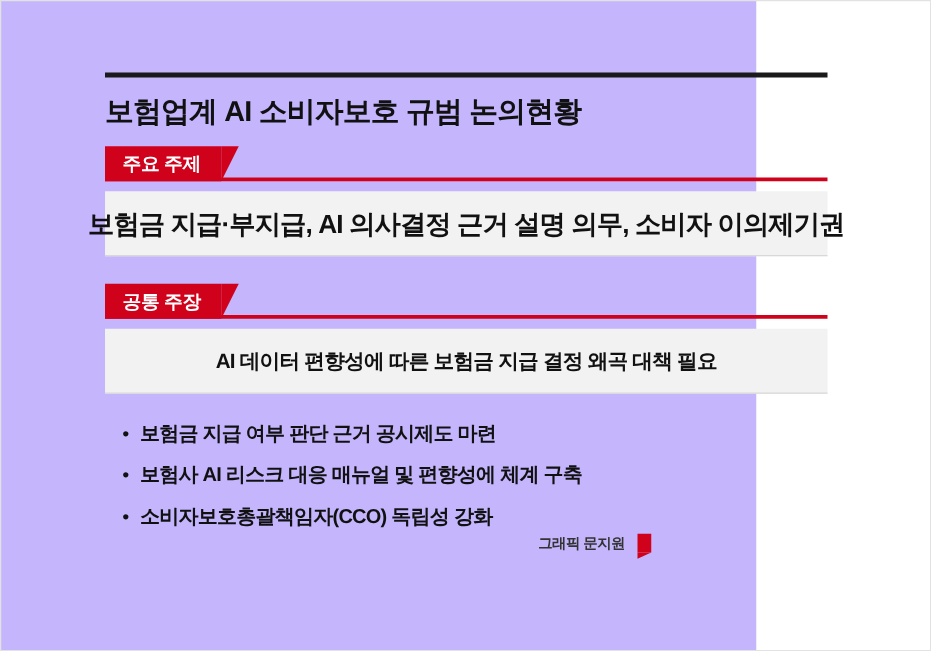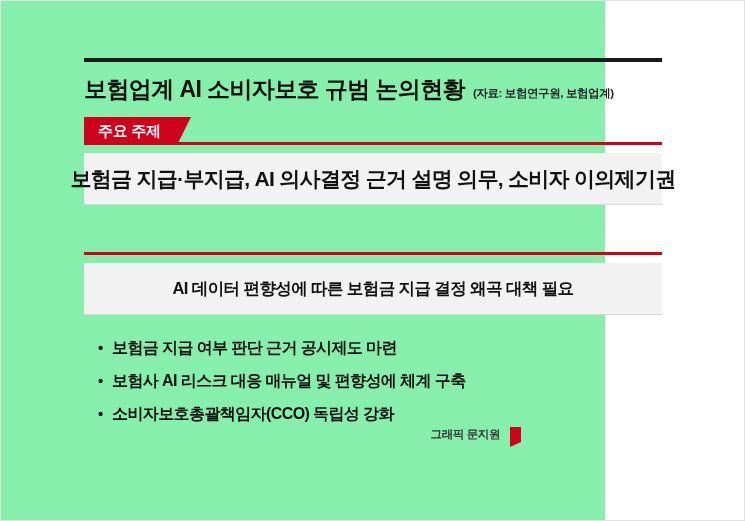--- a/index.html
+++ b/index.html
@@ -10,21 +10,21 @@
     width: 745px;
     height: 521px;
     background: #ffffff;
     font-family: "Liberation Sans", sans-serif;
     overflow: hidden;
   }
   .canvas {
     position: relative;
     width: 605px;
     height: 521px;
-    background: #86efac;
+    background: #c4b5fd;
     box-sizing: border-box;
     padding-left: 32px;
   }
   .frame-border {
     position: absolute;
     left: 0; top: 0;
     width: 745px; height: 521px;
     border: 1px solid #e2e2e2;
     box-sizing: border-box;
     pointer-events: none;
@@ -203,36 +203,36 @@
 
 <div class="canvas">
   <div class="frame-border"></div>
 
   <div class="content">
 
     <div class="top-rule"></div>
 
     <div class="title-row">
       <div class="title-main">보험업계 AI 소비자보호 규범 논의현황</div>
-      <div class="title-source">(자료: 보험연구원, 보험업계)</div>
     </div>
 
     <div class="section">
       <div class="tag-rule-wrap">
         <div class="hr"></div>
         <div class="tag">주요 주제</div>
       </div>
       <div class="panel panel-1">
         <div class="panel-text">보험금 지급·부지급, AI 의사결정 근거 설명 의무, 소비자 이의제기권</div>
       </div>
     </div>
 
     <div class="section section-2">
       <div class="tag-rule-wrap">
         <div class="hr"></div>
+        <div class="tag">공통 주장</div>
       </div>
       <div class="panel panel-2">
         <div class="panel-text">AI 데이터 편향성에 따른 보험금 지급 결정 왜곡 대책 필요</div>
       </div>
     </div>
 
     <div class="bullets">
       <div class="bullet">
         <span class="dot">•</span>
         <span class="btext">보험금 지급 여부 판단 근거 공시제도 마련</span>

